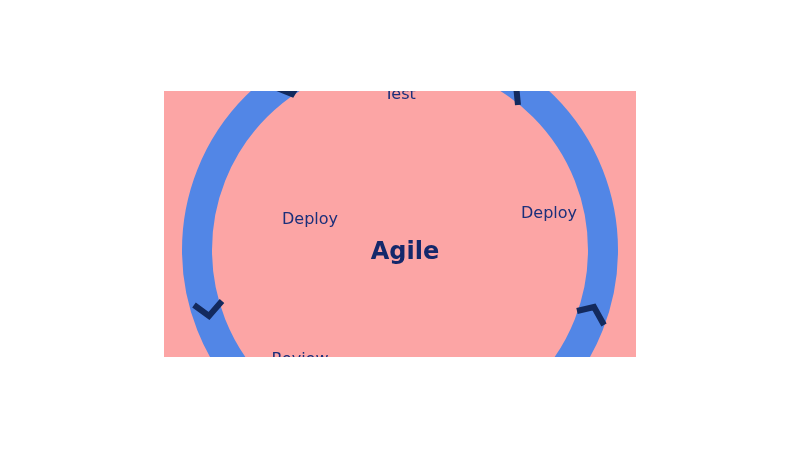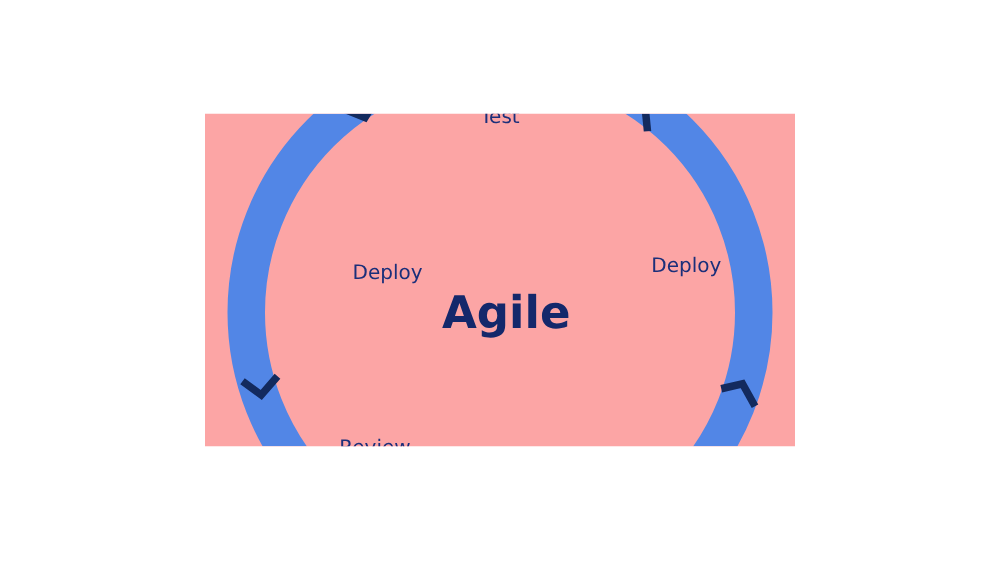--- a/index.html
+++ b/index.html
@@ -8,21 +8,21 @@
     position: absolute; left: 164px; top: 91px; width: 472px; height: 266px;
     background: #fca5a5; overflow: hidden;
   }
   .panel svg { position: absolute; left: 0; top: 0; }
   .label {
     position: absolute; color: #1b2f7a; font-family: "DejaVu Sans", sans-serif;
     font-size: 16px; white-space: nowrap; transform: translate(-50%, -50%);
   }
   .center-label {
     position: absolute; left: 241px; top: 160px; transform: translate(-50%, -50%);
-    color: #14286b; font-family: "DejaVu Sans", sans-serif; font-weight: bold; font-size: 36px;
+    color: #14286b; font-family: "DejaVu Sans", sans-serif; font-weight: bold; font-size: 24px;
   }
 </style>
 </head>
 <body>
 
 <div class="panel">
   <svg width="472" height="266" viewBox="0 0 472 266">
 
     <circle cx="236" cy="159" r="203" fill="none" stroke="#5286e6" stroke-width="30"></circle>
 

